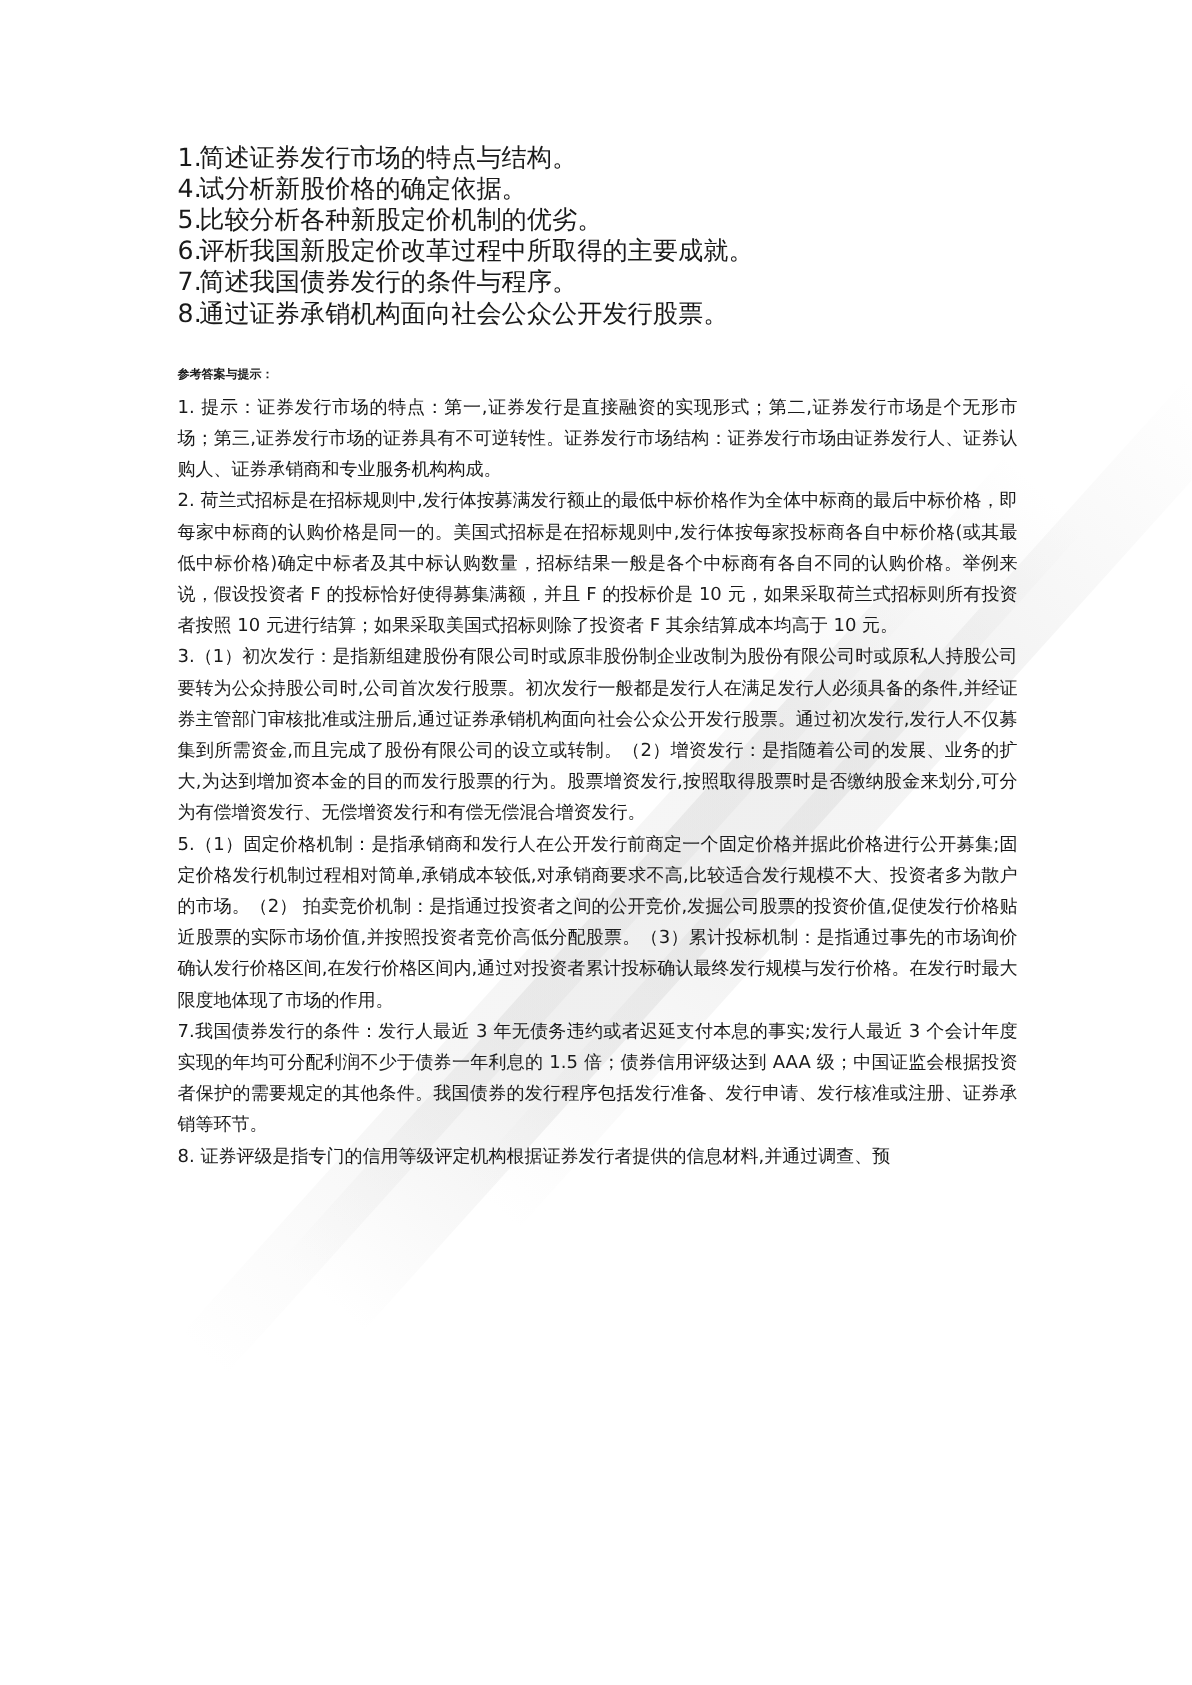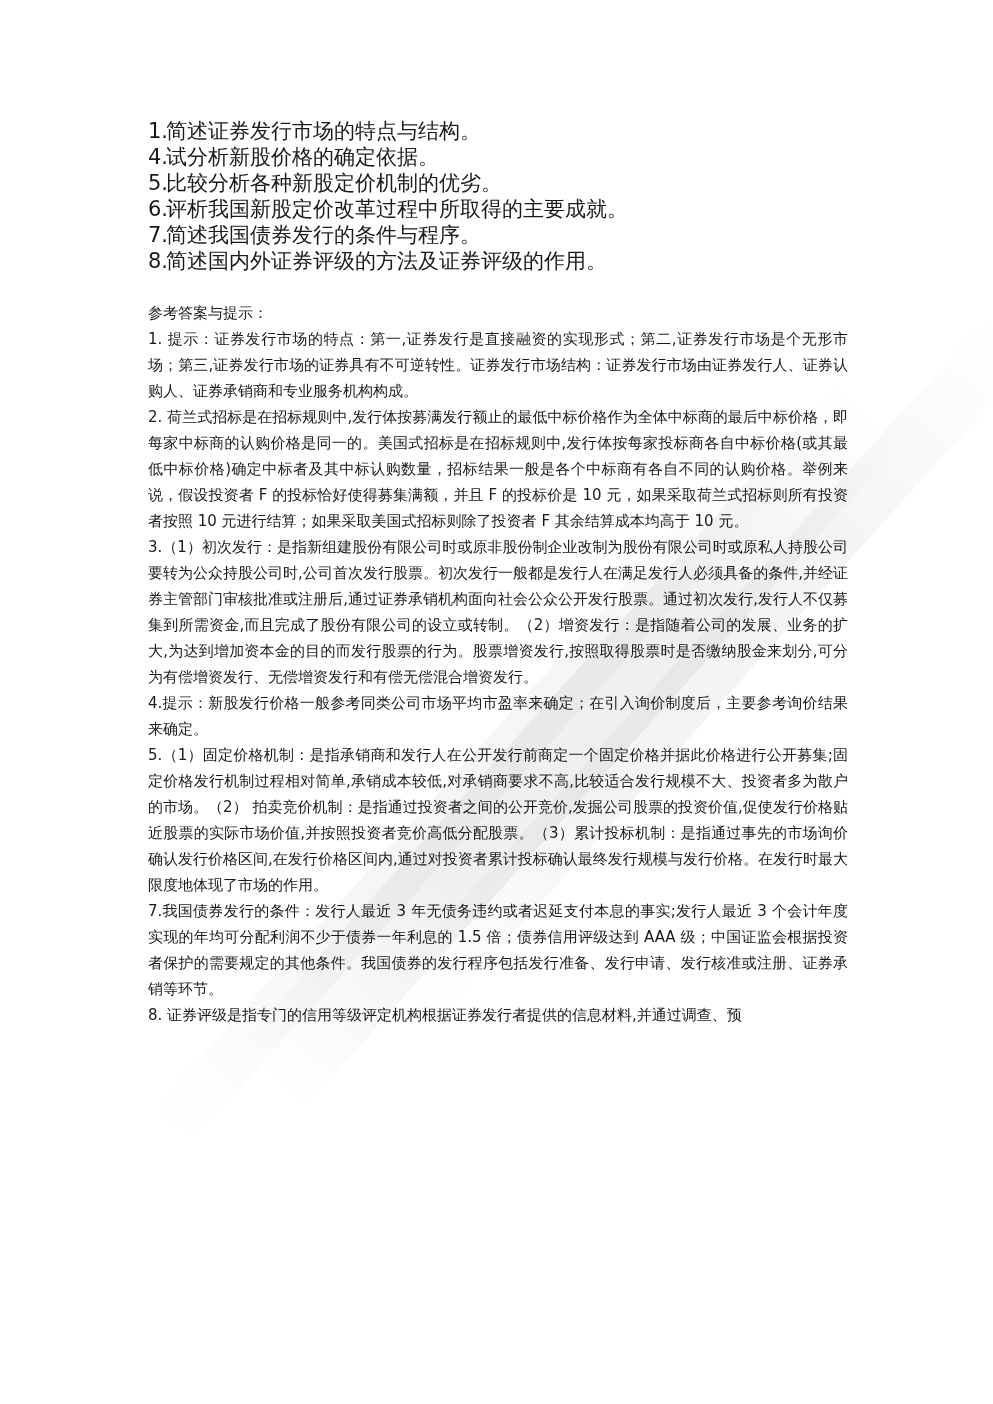--- a/index.html
+++ b/index.html
@@ -8,44 +8,43 @@
   .watermark { position: absolute; left: 0; top: 0; width: 993px; height: 1404px; pointer-events: none; overflow: hidden; }
   .wm-band { position: absolute; width: 900px; height: 90px; left: 120px; top: 700px;
              transform: rotate(-48deg); transform-origin: center;
              background: linear-gradient(90deg, rgba(200,200,200,0) 0%, rgba(200,200,200,0.28) 30%, rgba(200,200,200,0.28) 70%, rgba(200,200,200,0) 100%); }
   .wm-band.b2 { top: 640px; left: 260px; height: 60px; opacity: 0.7; }
   .wm-band.b3 { top: 770px; left: 20px; height: 50px; opacity: 0.6; }
   .content { position: absolute; left: 148px; top: 118px; width: 700px; }
   .questions { margin: 0; padding: 0; list-style: none; }
   .questions li { font-size: 21px; line-height: 26px; height: 26px; white-space: nowrap; }
   .q-num { display: inline-block; width: 18px; }
-  .answers-title { font-weight: normal; font-size: 15px; line-height: 26px; margin-top: 26px; }
+  .answers-title { font-weight: bold; font-size: 10px; line-height: 26px; margin-top: 26px; }
   .answer { font-size: 15px; line-height: 26px; text-align: justify; text-align-last: left; }
 </style>
 </head>
 <body>
 
 <div class="watermark">
   <div class="wm-band"></div>
   <div class="wm-band b2"></div>
   <div class="wm-band b3"></div>
 </div>
 
 <div class="content">
   <ol class="questions">
     <li><span class="q-num">1.</span><span>简述证券发行市场的特点与结构。</span></li>
     <li><span class="q-num">4.</span><span>试分析新股价格的确定依据。</span></li>
     <li><span class="q-num">5.</span><span>比较分析各种新股定价机制的优劣。</span></li>
     <li><span class="q-num">6.</span><span>评析我国新股定价改革过程中所取得的主要成就。</span></li>
     <li><span class="q-num">7.</span><span>简述我国债券发行的条件与程序。</span></li>
-    <li><span class="q-num">8.</span><span>简述国内外证券评级的方法及证券评级的作用。</span></li>
+    <li><span class="q-num">8.</span><span>通过证券承销机构面向社会公众公开发行股票。</span></li>
   </ol>
 
   <div class="answers-title">参考答案与提示：</div>
 
   <p class="answer" style="margin:0">1. 提示：证券发行市场的特点：第一,证券发行是直接融资的实现形式；第二,证券发行市场是个无形市场；第三,证券发行市场的证券具有不可逆转性。证券发行市场结构：证券发行市场由证券发行人、证券认购人、证券承销商和专业服务机构构成。</p>
   <p class="answer" style="margin:0">2. 荷兰式招标是在招标规则中,发行体按募满发行额止的最低中标价格作为全体中标商的最后中标价格，即每家中标商的认购价格是同一的。美国式招标是在招标规则中,发行体按每家投标商各自中标价格(或其最低中标价格)确定中标者及其中标认购数量，招标结果一般是各个中标商有各自不同的认购价格。举例来说，假设投资者 F 的投标恰好使得募集满额，并且 F 的投标价是 10 元，如果采取荷兰式招标则所有投资者按照 10 元进行结算；如果采取美国式招标则除了投资者 F 其余结算成本均高于 10 元。</p>
   <p class="answer" style="margin:0">3.（1）初次发行：是指新组建股份有限公司时或原非股份制企业改制为股份有限公司时或原私人持股公司要转为公众持股公司时,公司首次发行股票。初次发行一般都是发行人在满足发行人必须具备的条件,并经证券主管部门审核批准或注册后,通过证券承销机构面向社会公众公开发行股票。通过初次发行,发行人不仅募集到所需资金,而且完成了股份有限公司的设立或转制。（2）增资发行：是指随着公司的发展、业务的扩大,为达到增加资本金的目的而发行股票的行为。股票增资发行,按照取得股票时是否缴纳股金来划分,可分为有偿增资发行、无偿增资发行和有偿无偿混合增资发行。</p>
-  <p class="answer" style="margin:0">4.提示：新股发行价格一般参考同类公司市场平均市盈率来确定；在引入询价制度后，主要参考询价结果来确定。</p>
   <p class="answer" style="margin:0">5.（1）固定价格机制：是指承销商和发行人在公开发行前商定一个固定价格并据此价格进行公开募集;固定价格发行机制过程相对简单,承销成本较低,对承销商要求不高,比较适合发行规模不大、投资者多为散户的市场。（2） 拍卖竞价机制：是指通过投资者之间的公开竞价,发掘公司股票的投资价值,促使发行价格贴近股票的实际市场价值,并按照投资者竞价高低分配股票。（3）累计投标机制：是指通过事先的市场询价确认发行价格区间,在发行价格区间内,通过对投资者累计投标确认最终发行规模与发行价格。在发行时最大限度地体现了市场的作用。</p>
   <p class="answer" style="margin:0">7.我国债券发行的条件：发行人最近 3 年无债务违约或者迟延支付本息的事实;发行人最近 3 个会计年度实现的年均可分配利润不少于债券一年利息的 1.5 倍；债券信用评级达到 AAA 级；中国证监会根据投资者保护的需要规定的其他条件。我国债券的发行程序包括发行准备、发行申请、发行核准或注册、证券承销等环节。</p>
   <p class="answer" style="margin:0">8. 证券评级是指专门的信用等级评定机构根据证券发行者提供的信息材料,并通过调查、预</p>
 </div>
 
 </body></html>

